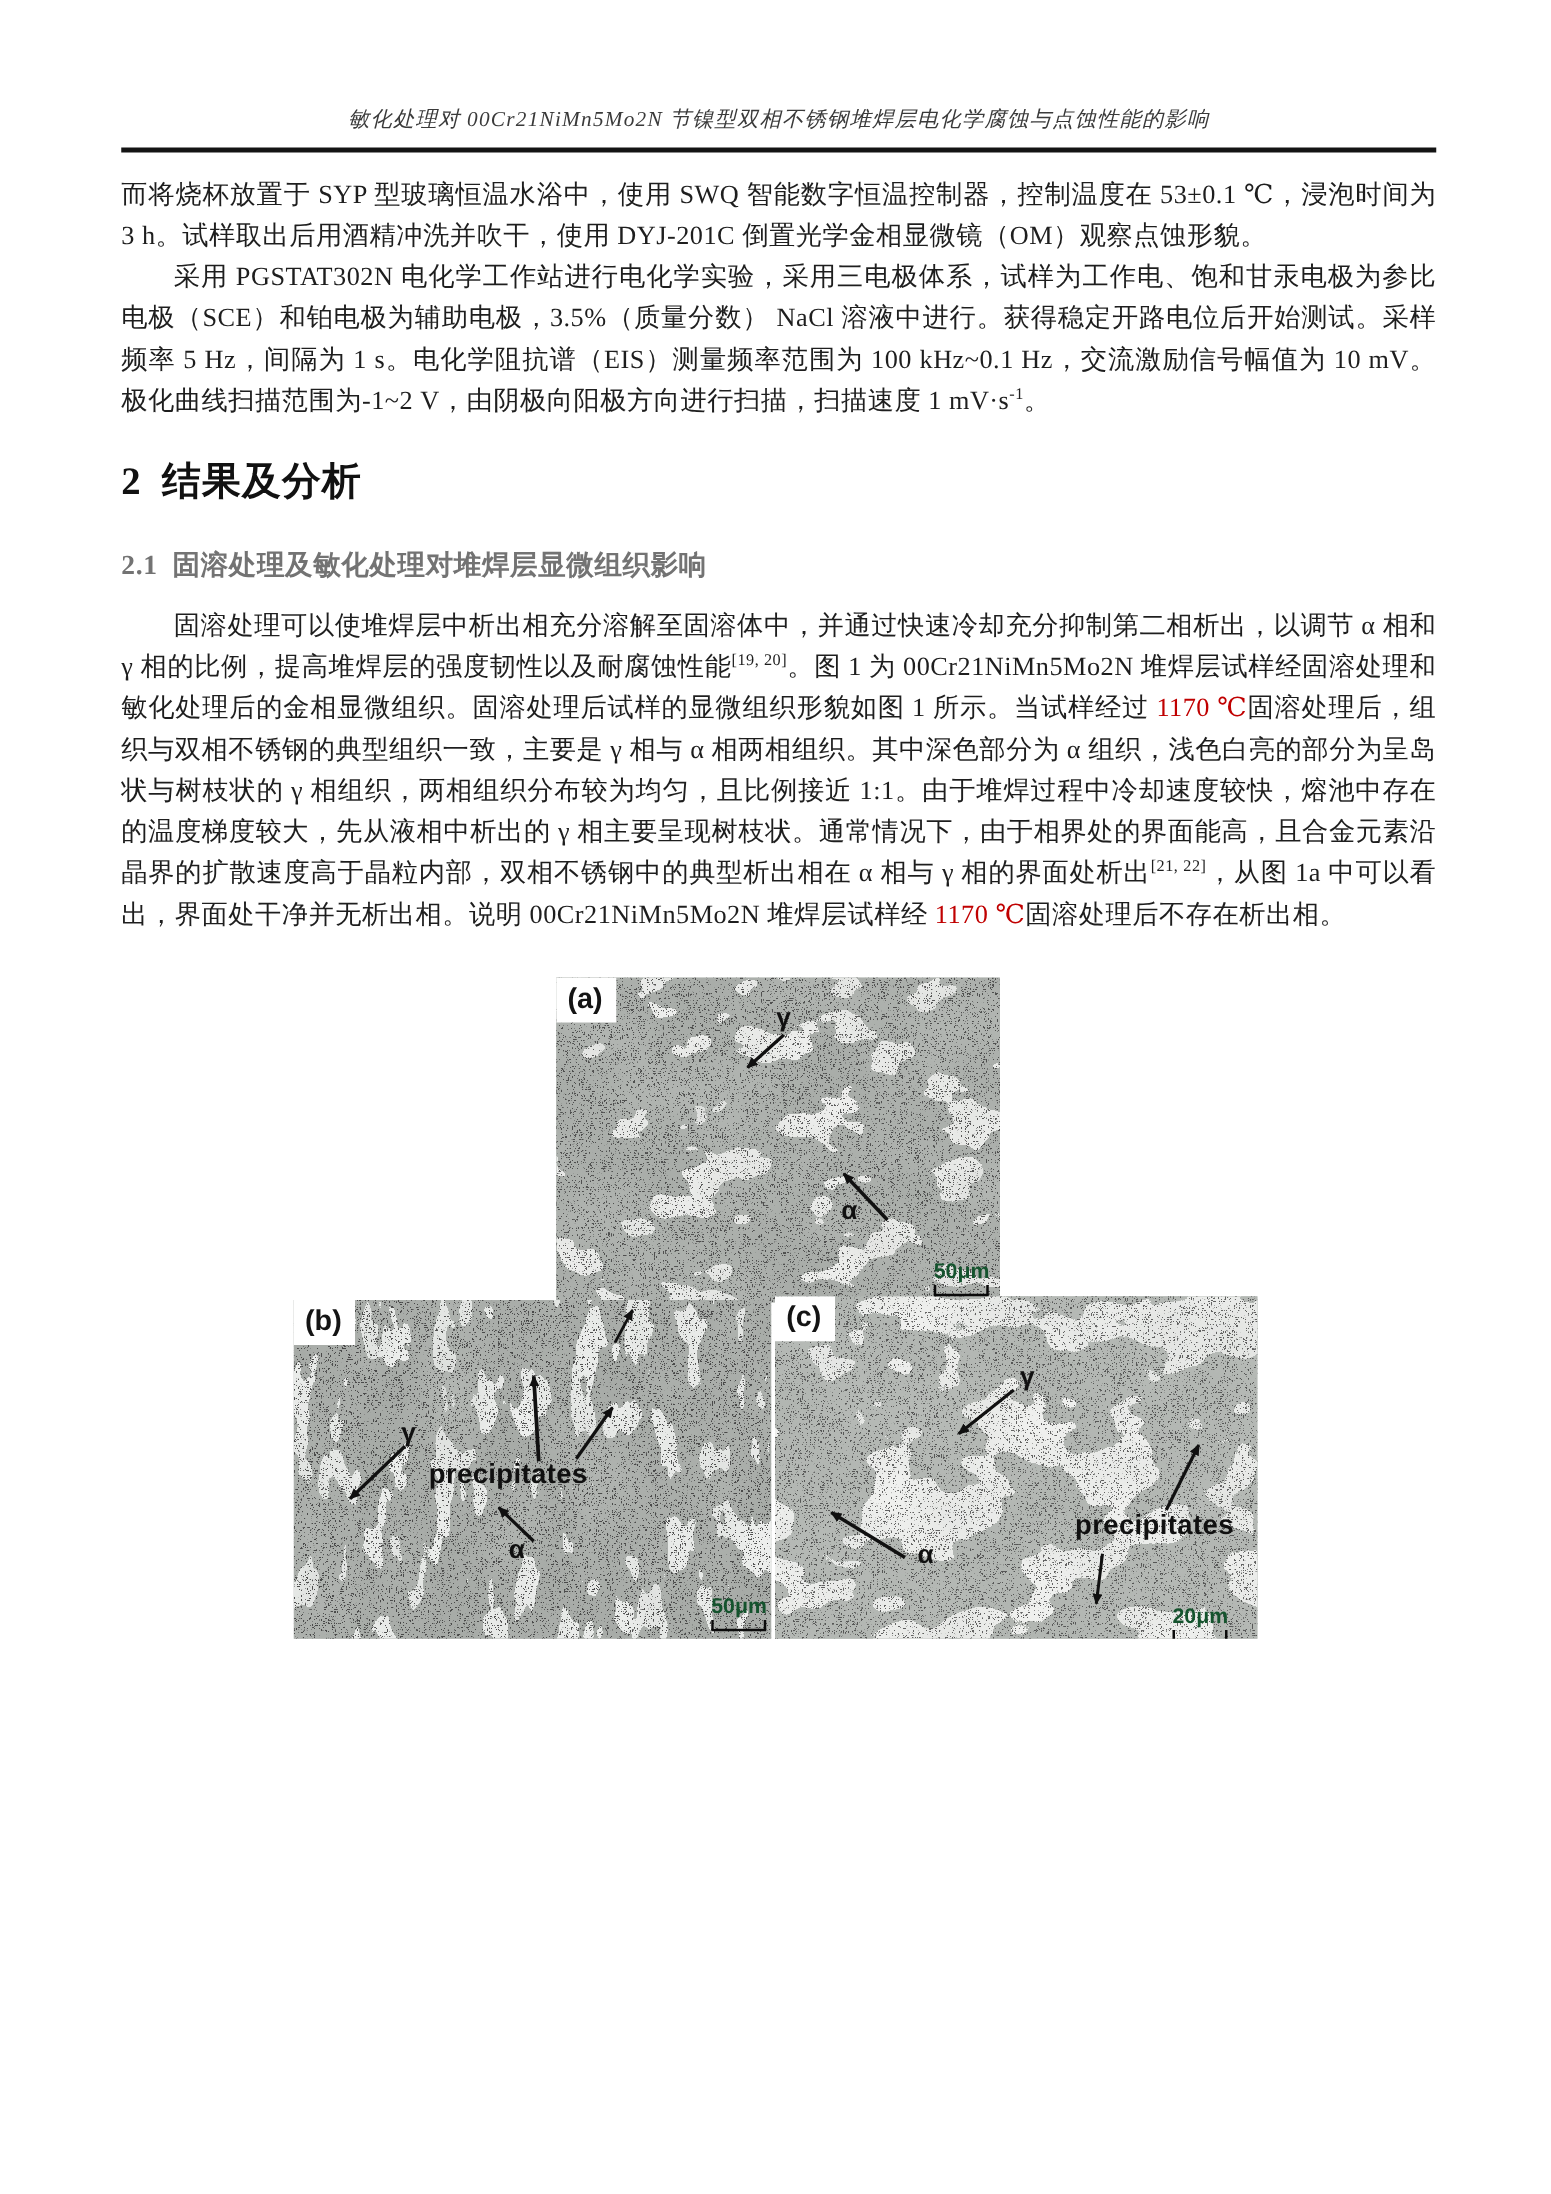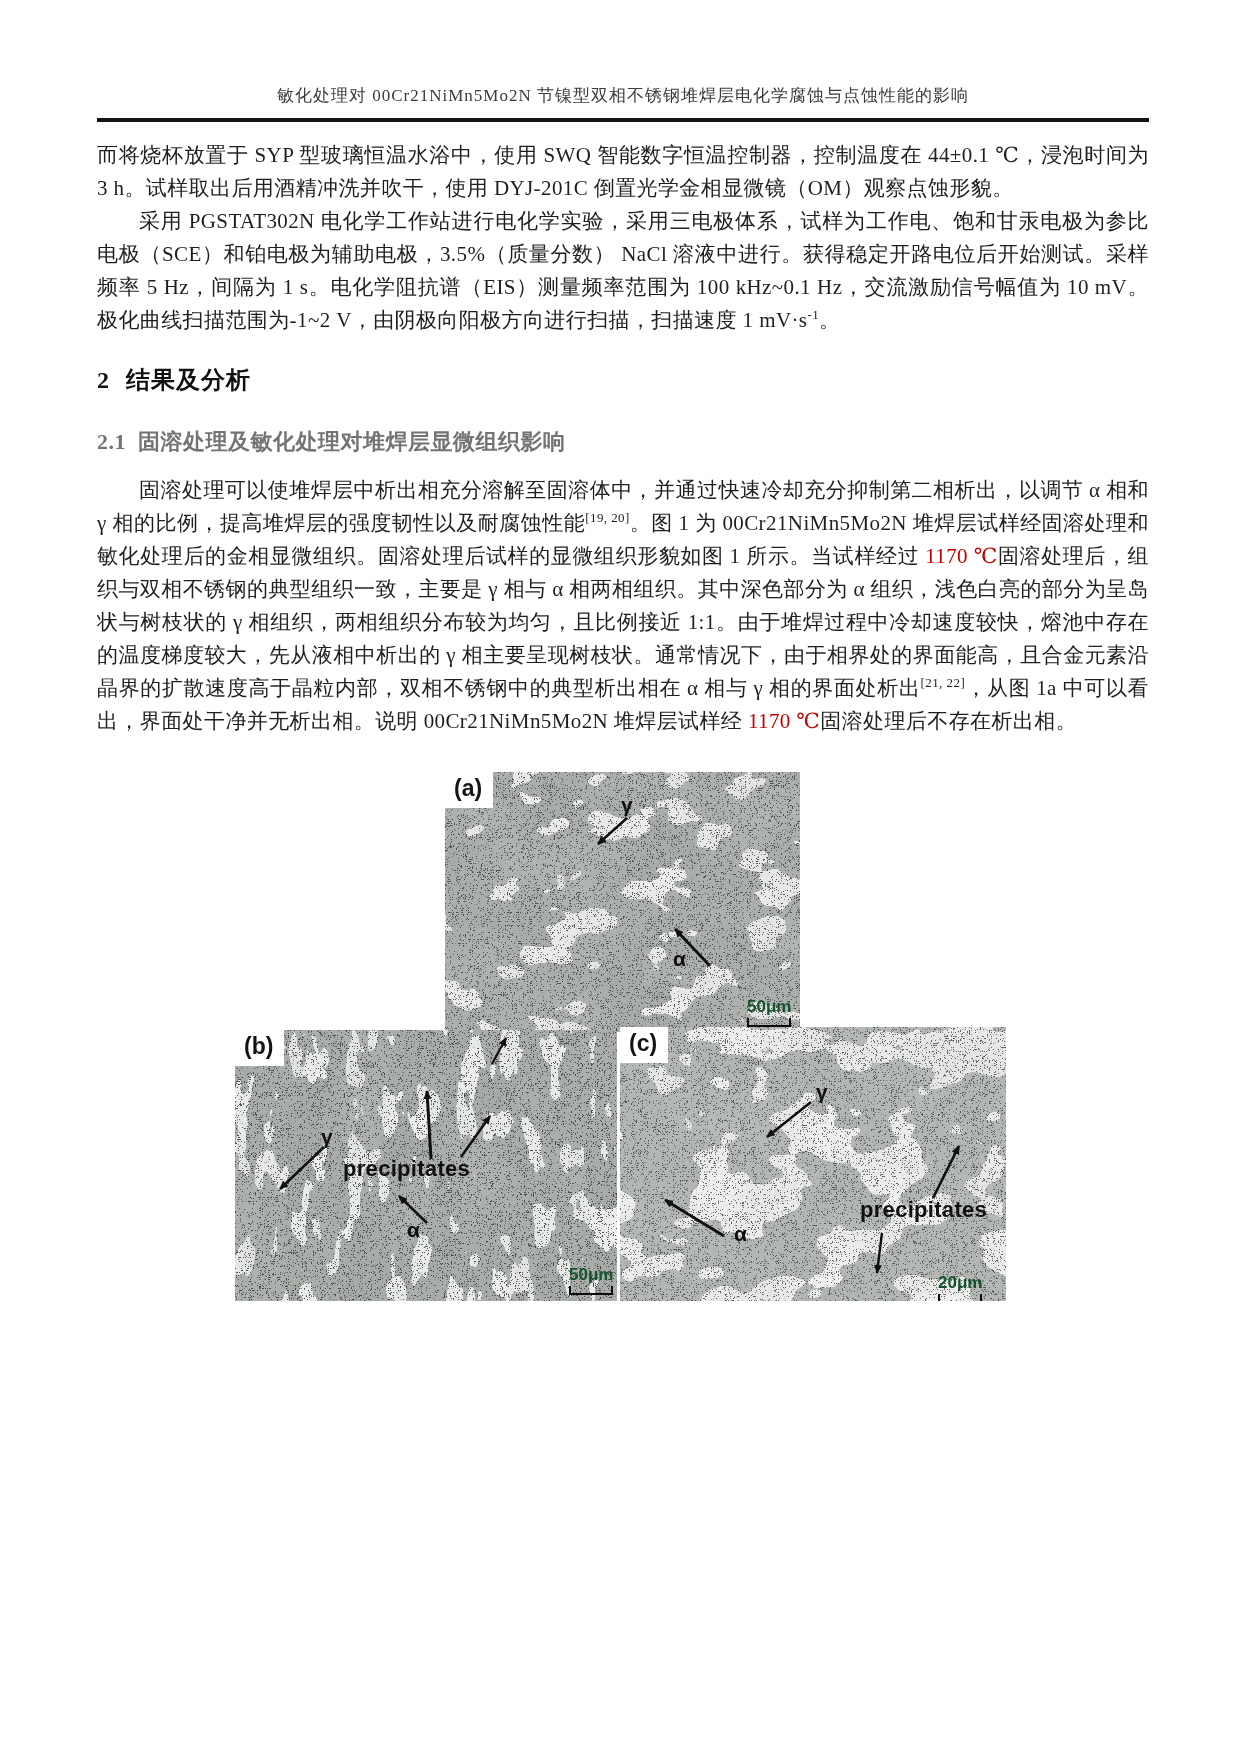--- a/index.html
+++ b/index.html
@@ -2,32 +2,32 @@
 <html style="--accent-red: #c00000;"><head>
 <meta charset="utf-8">
 <style>
   html,body{margin:0;padding:0;}
   body{
     width:1241px;height:1755px;background:#ffffff;position:relative;overflow:hidden;
     font-family:"Liberation Serif","DejaVu Serif",serif;color:#1e1e1e;
   }
   .content{width:1052px;margin-left:97px;}
   .doc-header{
-    margin-top:84px;text-align:center;font-size:17px;color:#3a3a3a;letter-spacing:1px;
+    margin-top:84px;text-align:center;font-size:17px;color:#3a3a3a;letter-spacing:1px;font-style:italic;
   }
   .rule{margin-top:11px;border:none;border-top:4px solid #141414;height:0;}
   p.body{
     font-size:21px;line-height:33px;text-align:justify;margin:0;letter-spacing:0.4px;
   }
   p.body.first{margin-top:17px;}
   p.body.indent{text-indent:2em;}
   .sup{font-size:13px;vertical-align:super;line-height:0;}
   .red{color:var(--accent-red,#c00000);}
   h2.h-main{
-    margin:27px 0 0 0;font-size:24px;font-weight:bold;color:#111;
+    margin:27px 0 0 0;font-size:31px;font-weight:bold;color:#111;
     font-family:"Liberation Serif","DejaVu Serif",serif;letter-spacing:1px;
   }
   h3.h-sub{
     margin:31px 0 0 0;font-size:22px;font-weight:bold;color:#737373;letter-spacing:0.5px;
   }
   .h-num{margin-right:16px;}
   h3 .h-num{margin-right:12px;}
   p.body.sec{margin-top:17px;}
   
   .fig{position:relative;height:545px;margin-top:34px;}
@@ -101,21 +101,21 @@
     </filter>
   </defs>
 </svg>
 </div>
 
 <div class="content">
 
   <div class="doc-header">敏化处理对 00Cr21NiMn5Mo2N 节镍型双相不锈钢堆焊层电化学腐蚀与点蚀性能的影响</div>
   <hr class="rule">
 
-  <p class="body first">而将烧杯放置于 SYP 型玻璃恒温水浴中，使用 SWQ 智能数字恒温控制器，控制温度在 44±0.1 ℃，浸泡时间为 3 h。试样取出后用酒精冲洗并吹干，使用 DYJ-201C 倒置光学金相显微镜（OM）观察点蚀形貌。</p>
+  <p class="body first">而将烧杯放置于 SYP 型玻璃恒温水浴中，使用 SWQ 智能数字恒温控制器，控制温度在 53±0.1 ℃，浸泡时间为 3 h。试样取出后用酒精冲洗并吹干，使用 DYJ-201C 倒置光学金相显微镜（OM）观察点蚀形貌。</p>
 
   <p class="body indent"><span>采用 PGSTAT302N 电化学工作站进行电化学实验，采用三电极体系，试样为工作电、饱和甘汞电极为参比电极（SCE）和铂电极为辅助电极，3.5%（质量分数） NaCl 溶液中进行。获得稳定开路电位后开始测试。采样频率 5 Hz，间隔为 1 s。电化学阻抗谱（EIS）测量频率范围为 100 kHz~0.1 Hz，交流激励信号幅值为 10 mV。极化曲线扫描范围为-1~2 V，由阴极向阳极方向进行扫描，扫描速度 1 mV·s</span><span class="sup">-1</span><span>。</span></p>
 
   <h2 class="h-main"><span class="h-num">2</span><span>结果及分析</span></h2>
 
   <h3 class="h-sub"><span class="h-num">2.1</span><span>固溶处理及敏化处理对堆焊层显微组织影响</span></h3>
 
   <p class="body indent sec"><span>固溶处理可以使堆焊层中析出相充分溶解至固溶体中，并通过快速冷却充分抑制第二相析出，以调节 α 相和 γ 相的比例，提高堆焊层的强度韧性以及耐腐蚀性能</span><span class="sup">[19, 20]</span><span>。图 1 为 00Cr21NiMn5Mo2N 堆焊层试样经固溶处理和敏化处理后的金相显微组织。固溶处理后试样的显微组织形貌如图 1 所示。当试样经过 </span><span class="red">1170 ℃</span><span>固溶处理后，组织与双相不锈钢的典型组织一致，主要是 γ 相与 α 相两相组织。其中深色部分为 α 组织，浅色白亮的部分为呈岛状与树枝状的 γ 相组织，两相组织分布较为均匀，且比例接近 1:1。由于堆焊过程中冷却速度较快，熔池中存在的温度梯度较大，先从液相中析出的 γ 相主要呈现树枝状。通常情况下，由于相界处的界面能高，且合金元素沿晶界的扩散速度高于晶粒内部，双相不锈钢中的典型析出相在 α 相与 γ 相的界面处析出</span><span class="sup">[21, 22]</span><span>，从图 1a 中可以看出，界面处干净并无析出相。说明 00Cr21NiMn5Mo2N 堆焊层试样经 </span><span class="red">1170 ℃</span><span>固溶处理后不存在析出相。</span></p>
 
   <div class="fig">

